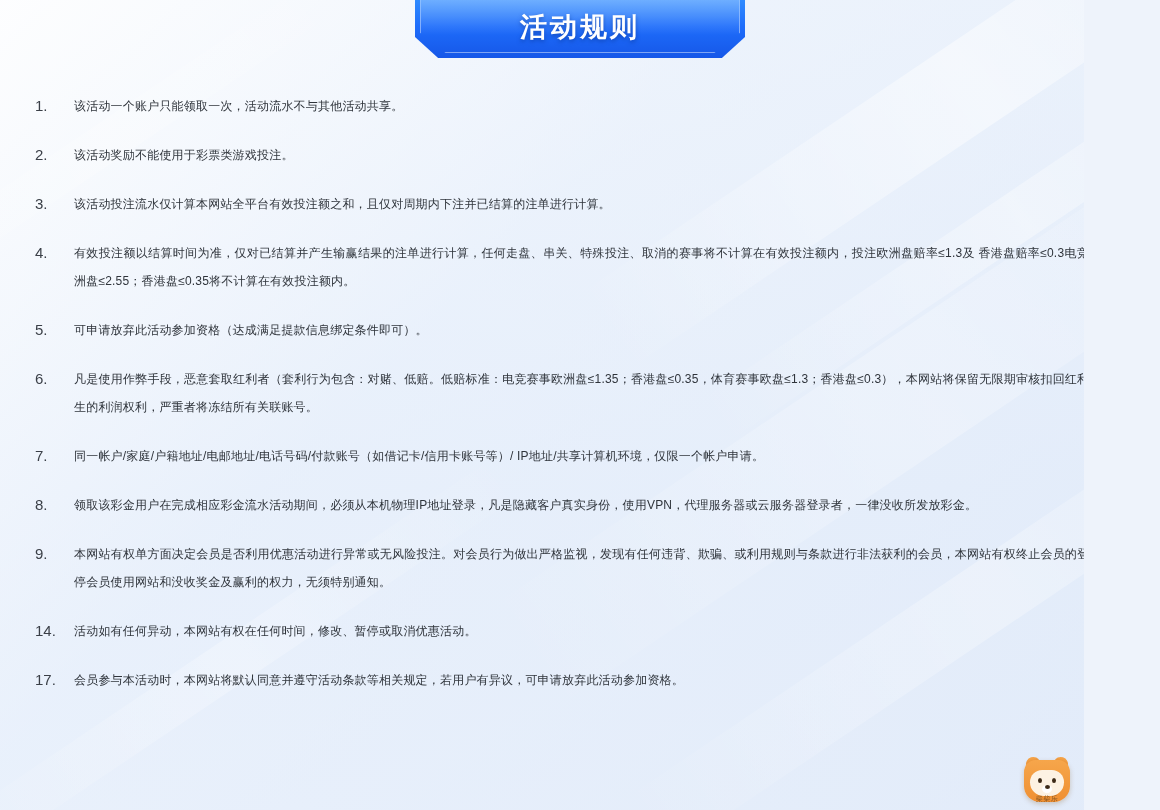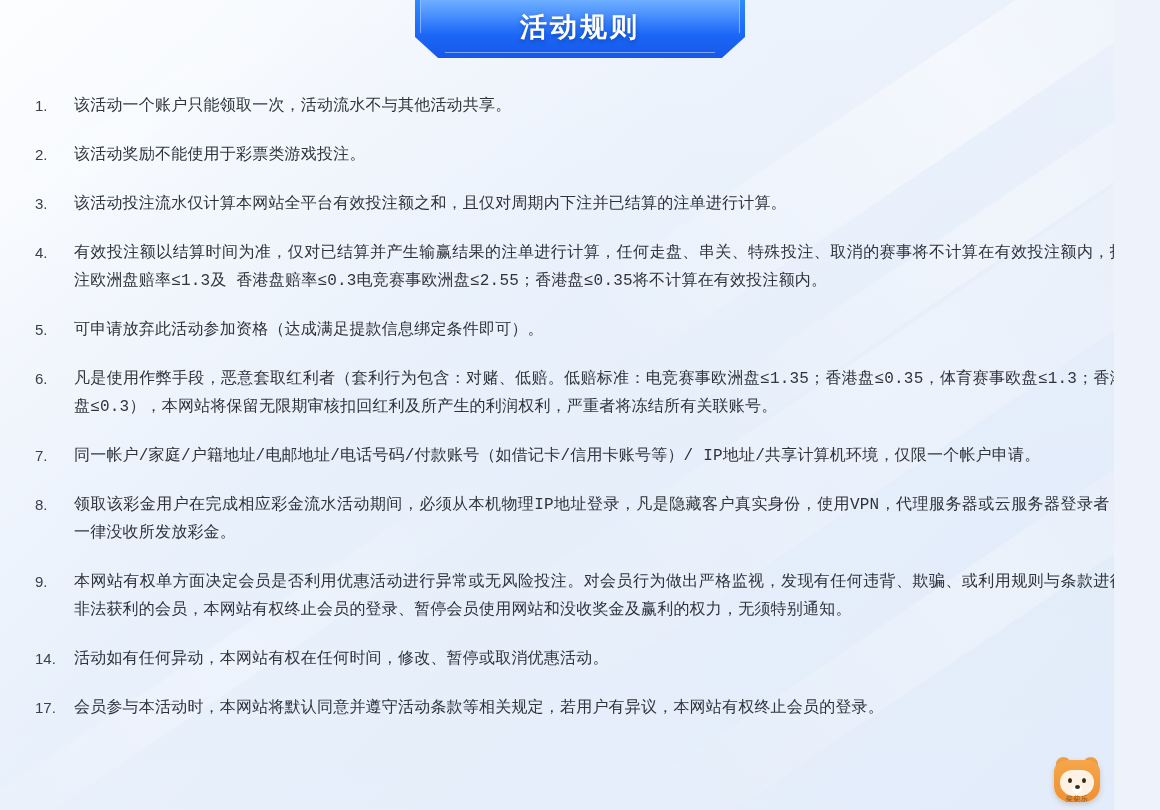--- a/index.html
+++ b/index.html
@@ -15,21 +15,20 @@
     position: relative;
   }
   .page {
     position: relative;
     width: 1084px;
     height: 810px;
     background:
       linear-gradient(135deg, rgba(255,255,255,0.85) 0%, rgba(233,241,252,0.6) 40%, rgba(224,234,249,0.75) 100%),
       linear-gradient(180deg, #f2f6fc 0%, #e6eefa 60%, #e9f0fb 100%);
     overflow: hidden;
-    padding-left: 30px;
   }
   
   .bg-streak {
     position: absolute;
     background: linear-gradient(90deg, rgba(255,255,255,0) 0%, rgba(255,255,255,0.75) 50%, rgba(255,255,255,0) 100%);
     transform: rotate(-34deg);
     pointer-events: none;
     opacity: .65;
   }
   .s1 { width: 900px; height: 90px; left: 520px; top: 40px; }
@@ -109,25 +108,24 @@
     text-align: left;
     padding-left: 5px;
     box-sizing: border-box;
     color: #3a3f47;
     font-size: 15px;
     line-height: 28px;
   }
   .rule-text {
     flex: 1;
     color: #2f343b;
-    font-size: 16px;
+    font-size: 12px;
     line-height: 28px;
     letter-spacing: .2px;
     text-align: justify;
-    font-family: Liberation Mono, monospace;
   }
 
   
   .mascot {
     position: absolute;
     right: 14px;
     bottom: 8px;
     width: 46px;
     height: 46px;
   }
@@ -254,21 +252,21 @@
       <div class="rule-text">本网站有权单方面决定会员是否利用优惠活动进行异常或无风险投注。对会员行为做出严格监视，发现有任何违背、欺骗、或利用规则与条款进行非法获利的会员，本网站有权终止会员的登录、暂停会员使用网站和没收奖金及赢利的权力，无须特别通知。</div>
     </div>
 
     <div class="rule">
       <div class="rule-num">14.</div>
       <div class="rule-text">活动如有任何异动，本网站有权在任何时间，修改、暂停或取消优惠活动。</div>
     </div>
 
     <div class="rule">
       <div class="rule-num">17.</div>
-      <div class="rule-text">会员参与本活动时，本网站将默认同意并遵守活动条款等相关规定，若用户有异议，本网站有权终止会员的登录。</div>
+      <div class="rule-text">会员参与本活动时，本网站将默认同意并遵守活动条款等相关规定，若用户有异议，可申请放弃此活动参加资格。</div>
     </div>
 
 
   </div>
 
   <div class="mascot">
     <div class="ear left"></div>
     <div class="ear right"></div>
     <div class="mascot-body"></div>
     <div class="mascot-face"></div>

